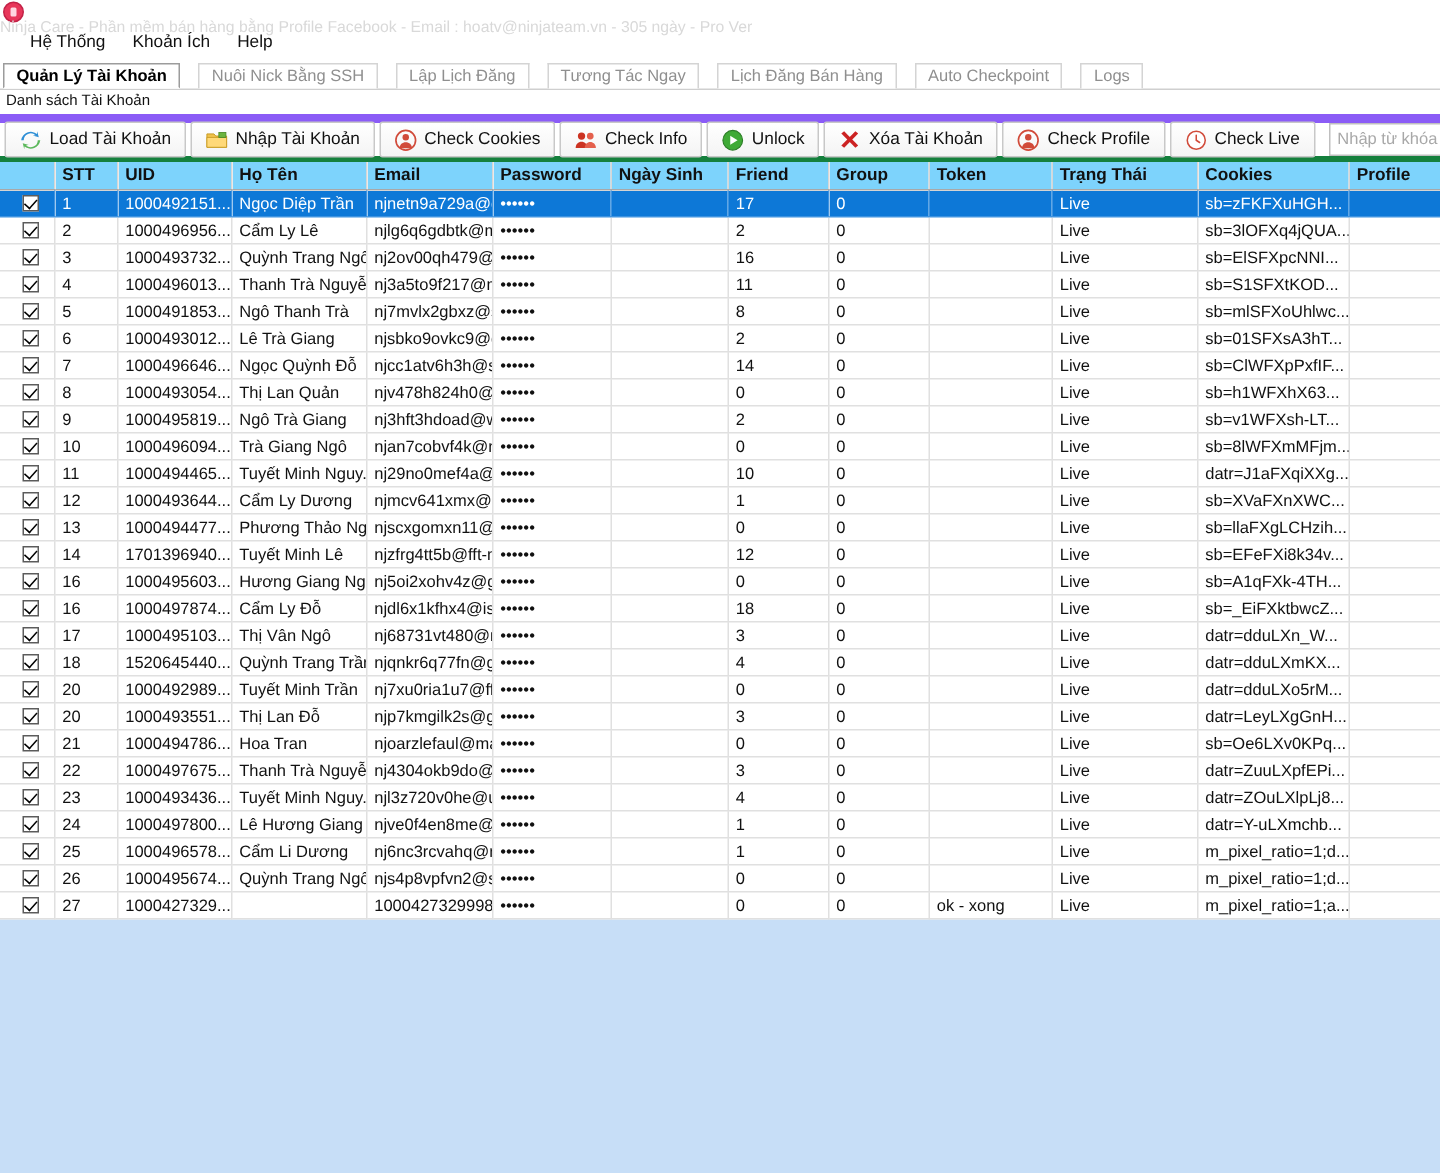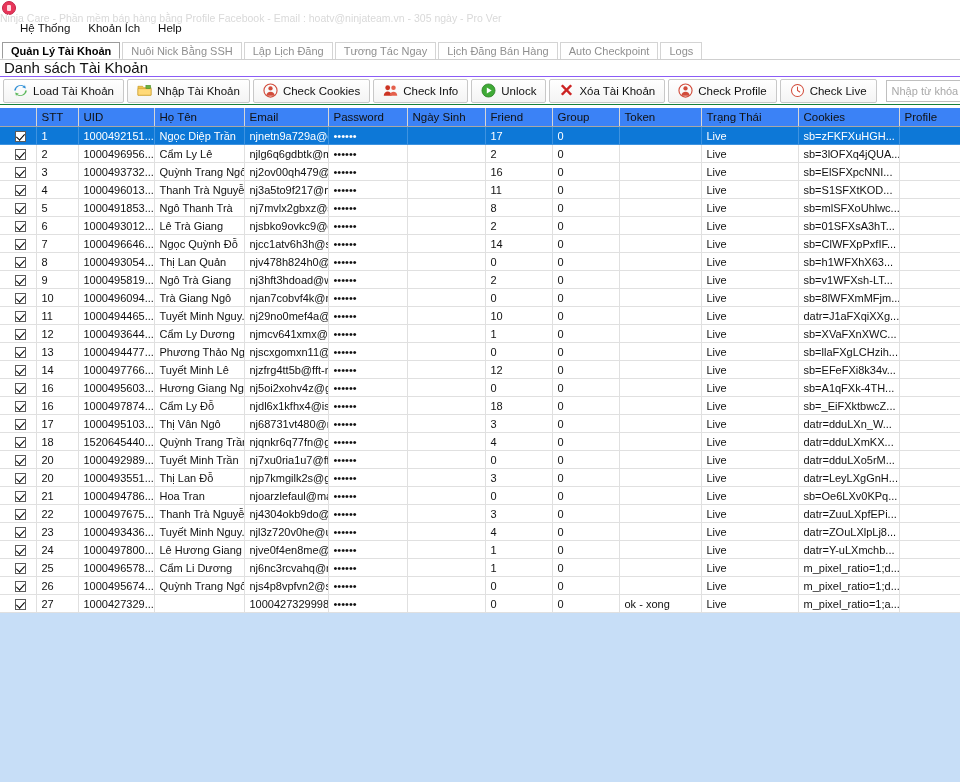--- a/index.html
+++ b/index.html
@@ -75,21 +75,21 @@
     padding-left: 2px;
     display: flex;
     align-items: flex-end;
     border-bottom: 1px solid #cfcfcf;
     box-sizing: border-box;
   }
   .tab {
     height: 17px;
     line-height: 17px;
     padding: 0 8px;
-    margin-right: 2px;
+    margin-right: 12px;
     font-size: 11px;
     color: #8f8f8f;
     background: #ffffff;
     border: 1px solid #d4d4d4;
     border-bottom: none;
     box-sizing: border-box;
     white-space: nowrap;
     cursor: default;
   }
   .tab.active {
@@ -100,36 +100,36 @@
     position: relative;
     z-index: 2;
     background: #ffffff;
   }
 
   
   .section-label {
     height: 16px;
     line-height: 16px;
     padding-left: 4px;
-    font-size: 15px;
+    font-size: 10px;
     color: #111;
     background: #ffffff;
-    border-bottom: 1px solid #8b5cf6;
+    border-bottom: 6px solid #8b5cf6;
   }
 
   
   .toolbar {
     height: 28px;
     background: #ffffff;
     display: flex;
     align-items: center;
     padding: 2px 0 2px 3px;
     box-sizing: border-box;
     gap: 3px;
-    border-bottom: 1px solid #15803d;
+    border-bottom: 6px solid #15803d;
   }
   .tbtn {
     height: 24px;
     display: inline-flex;
     align-items: center;
     gap: 5px;
     padding: 0 9px;
     border: 1px solid #c8c8c8;
     background: linear-gradient(#ffffff, #f4f4f4);
     border-radius: 2px;
@@ -167,24 +167,24 @@
   }
   table.grid {
     border-collapse: collapse;
     width: 960px;
     table-layout: fixed;
     background: #ffffff;
     font-size: 11px;
   }
   table.grid th {
     height: 18px;
-    background: #3b82f6;
+    background: #7dd3fc;
     border-right: 1px solid #d6d6d6;
     border-bottom: 1px solid #a8a8a8;
-    font-weight: normal;
+    font-weight: bold;
     text-align: left;
     padding: 0 0 0 5px;
     color: #111;
     font-size: 11.5px;
     white-space: nowrap;
     overflow: hidden;
     cursor: default;
   }
   table.grid th.col-check { border-right: 1px solid #d6d6d6; }
   table.grid td {
@@ -590,21 +590,21 @@
           <td>0</td>
           <td>0</td>
           <td></td>
           <td>Live</td>
           <td>sb=llaFXgLCHzih...</td>
           <td></td>
         </tr>
         <tr>
           <td class="cell-check"><span class="chk"></span></td>
           <td>14</td>
-          <td>1000497766...</td>
+          <td>1701396940...</td>
           <td>Tuyết Minh Lê</td>
           <td>njzfrg4tt5b@fft-m...</td>
           <td class="pwd">••••••</td>
           <td></td>
           <td>12</td>
           <td>0</td>
           <td></td>
           <td>Live</td>
           <td>sb=EFeFXi8k34v...</td>
           <td></td>

